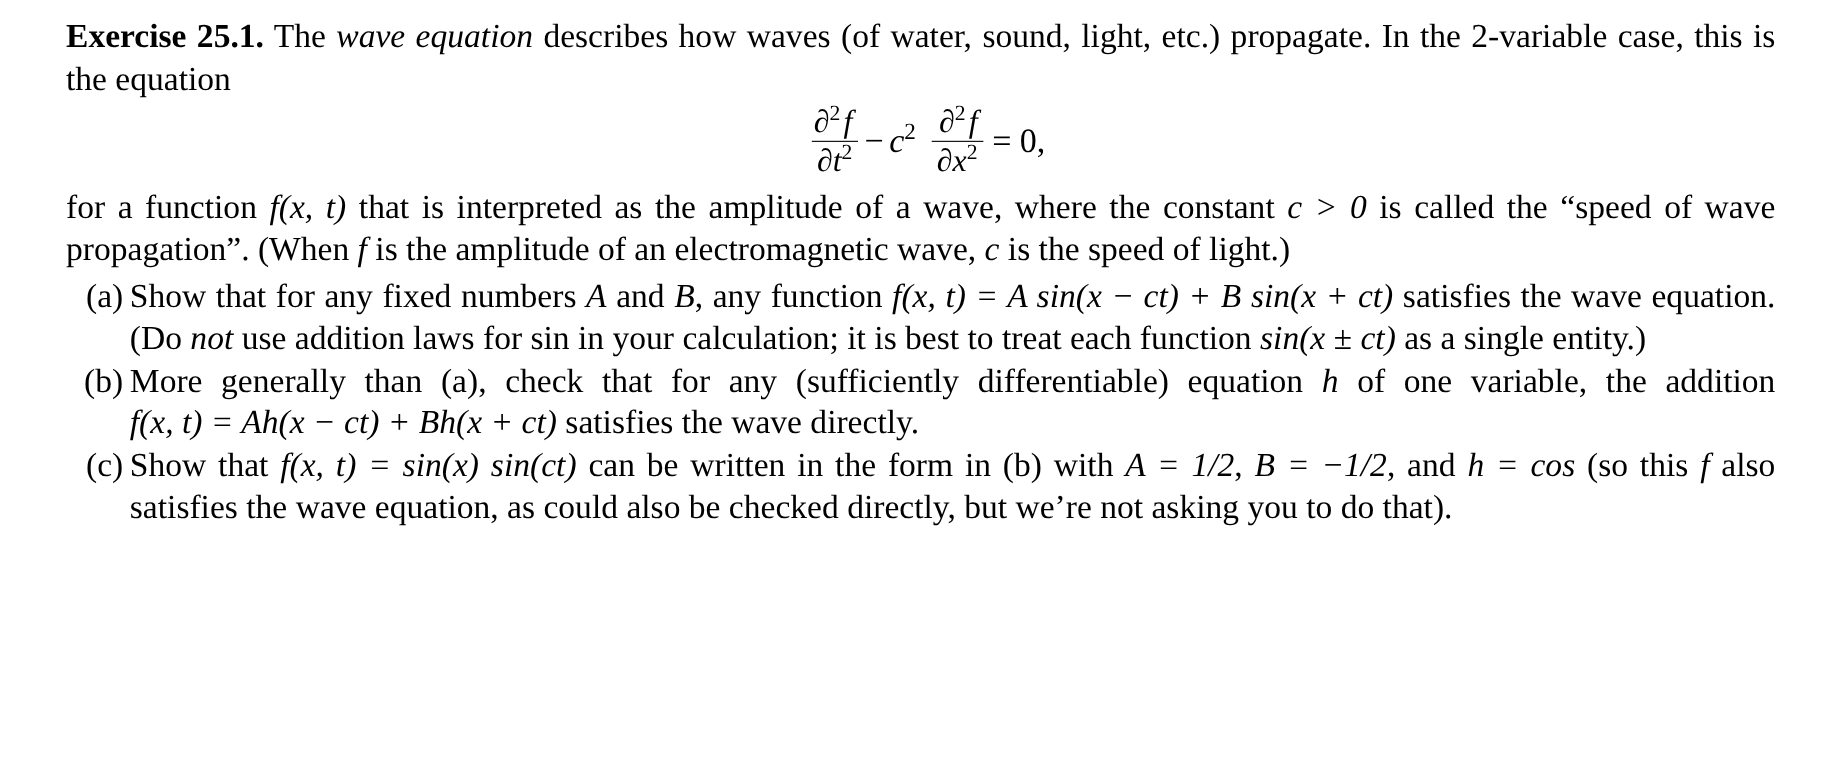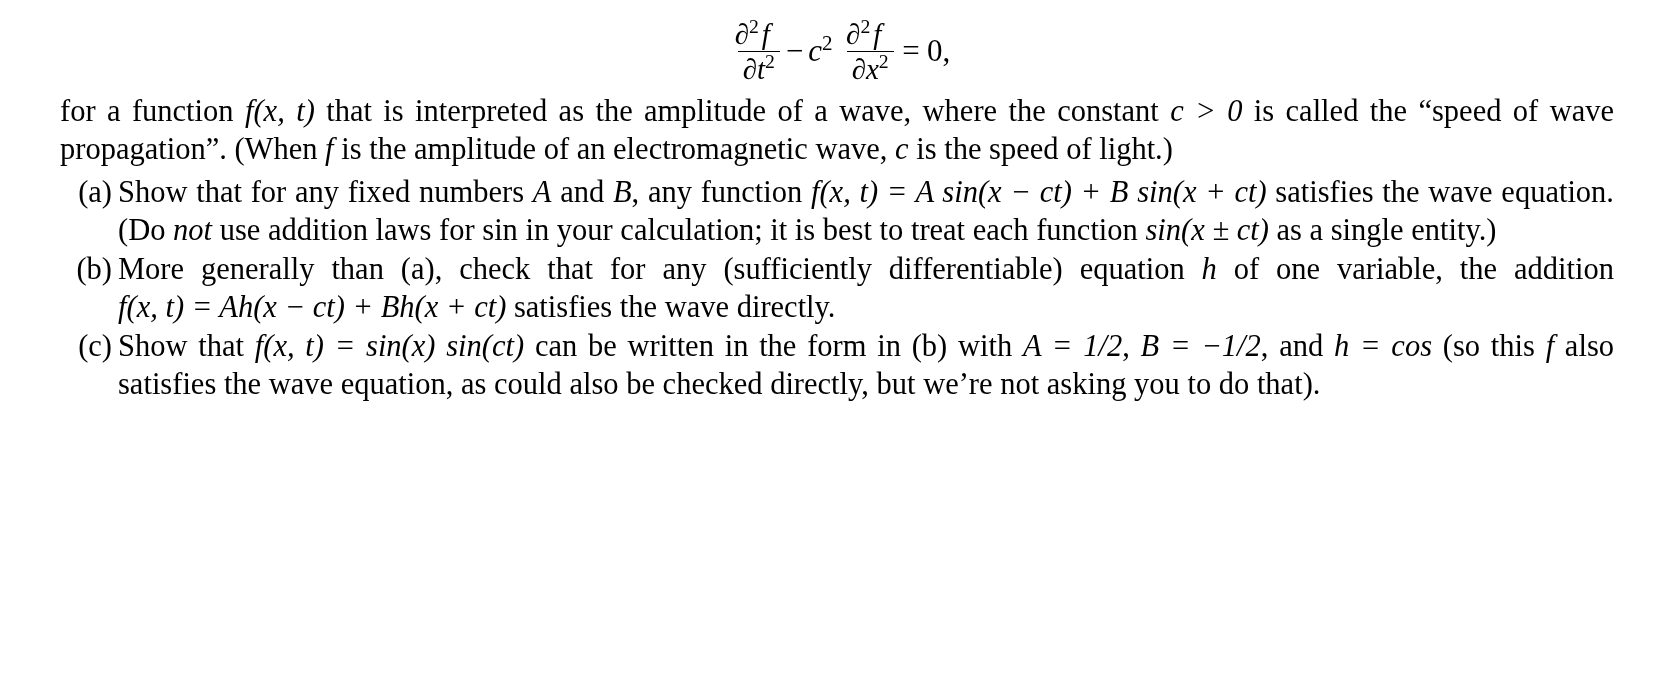--- a/index.html
+++ b/index.html
@@ -72,21 +72,21 @@
   }
   
   .display-eq {
     margin: 6px 0 4px 0;
     text-align: center;
     font-size: 31px;
   }
   .frac {
     display: inline-block;
     vertical-align: middle;
-    text-align: center;
+    text-align: right;
     font-style: italic;
     line-height: 1.12;
     margin: 0 1px;
     position: relative;
     top: -2px;
   }
   .frac .fnum {
     display: block;
     padding: 0 5px 1px 5px;
     font-size: 29px;
@@ -121,20 +121,24 @@
     width: 52px;
     text-align: right;
     font-style: normal;
   }
 </style>
 </head>
 <body>
 
 <div class="page">
 
+  <p class="body-text para">
+    <span class="exercise-head">Exercise 25.1.</span>
+    <span>The </span><span class="it">wave equation</span><span> describes how waves (of water, sound, light, etc.) propagate. In the 2-variable case, this is the equation</span>
+  </p>
 
   <div class="display-eq">
     <span class="eqline math">
       <span class="frac">
         <span class="fnum"><span>∂</span><sup class="exp">2</sup><span class="thin"></span><span>f</span></span>
         <span class="fden"><span>∂t</span><sup class="exp">2</sup></span>
       </span><span class="op">−</span><span><span>c</span><sup class="exp">2</sup></span><span class="frac">
         <span class="fnum"><span>∂</span><sup class="exp">2</sup><span class="thin"></span><span>f</span></span>
         <span class="fden"><span>∂x</span><sup class="exp">2</sup></span>
       </span><span class="eq">=</span><span class="num">0,</span>

